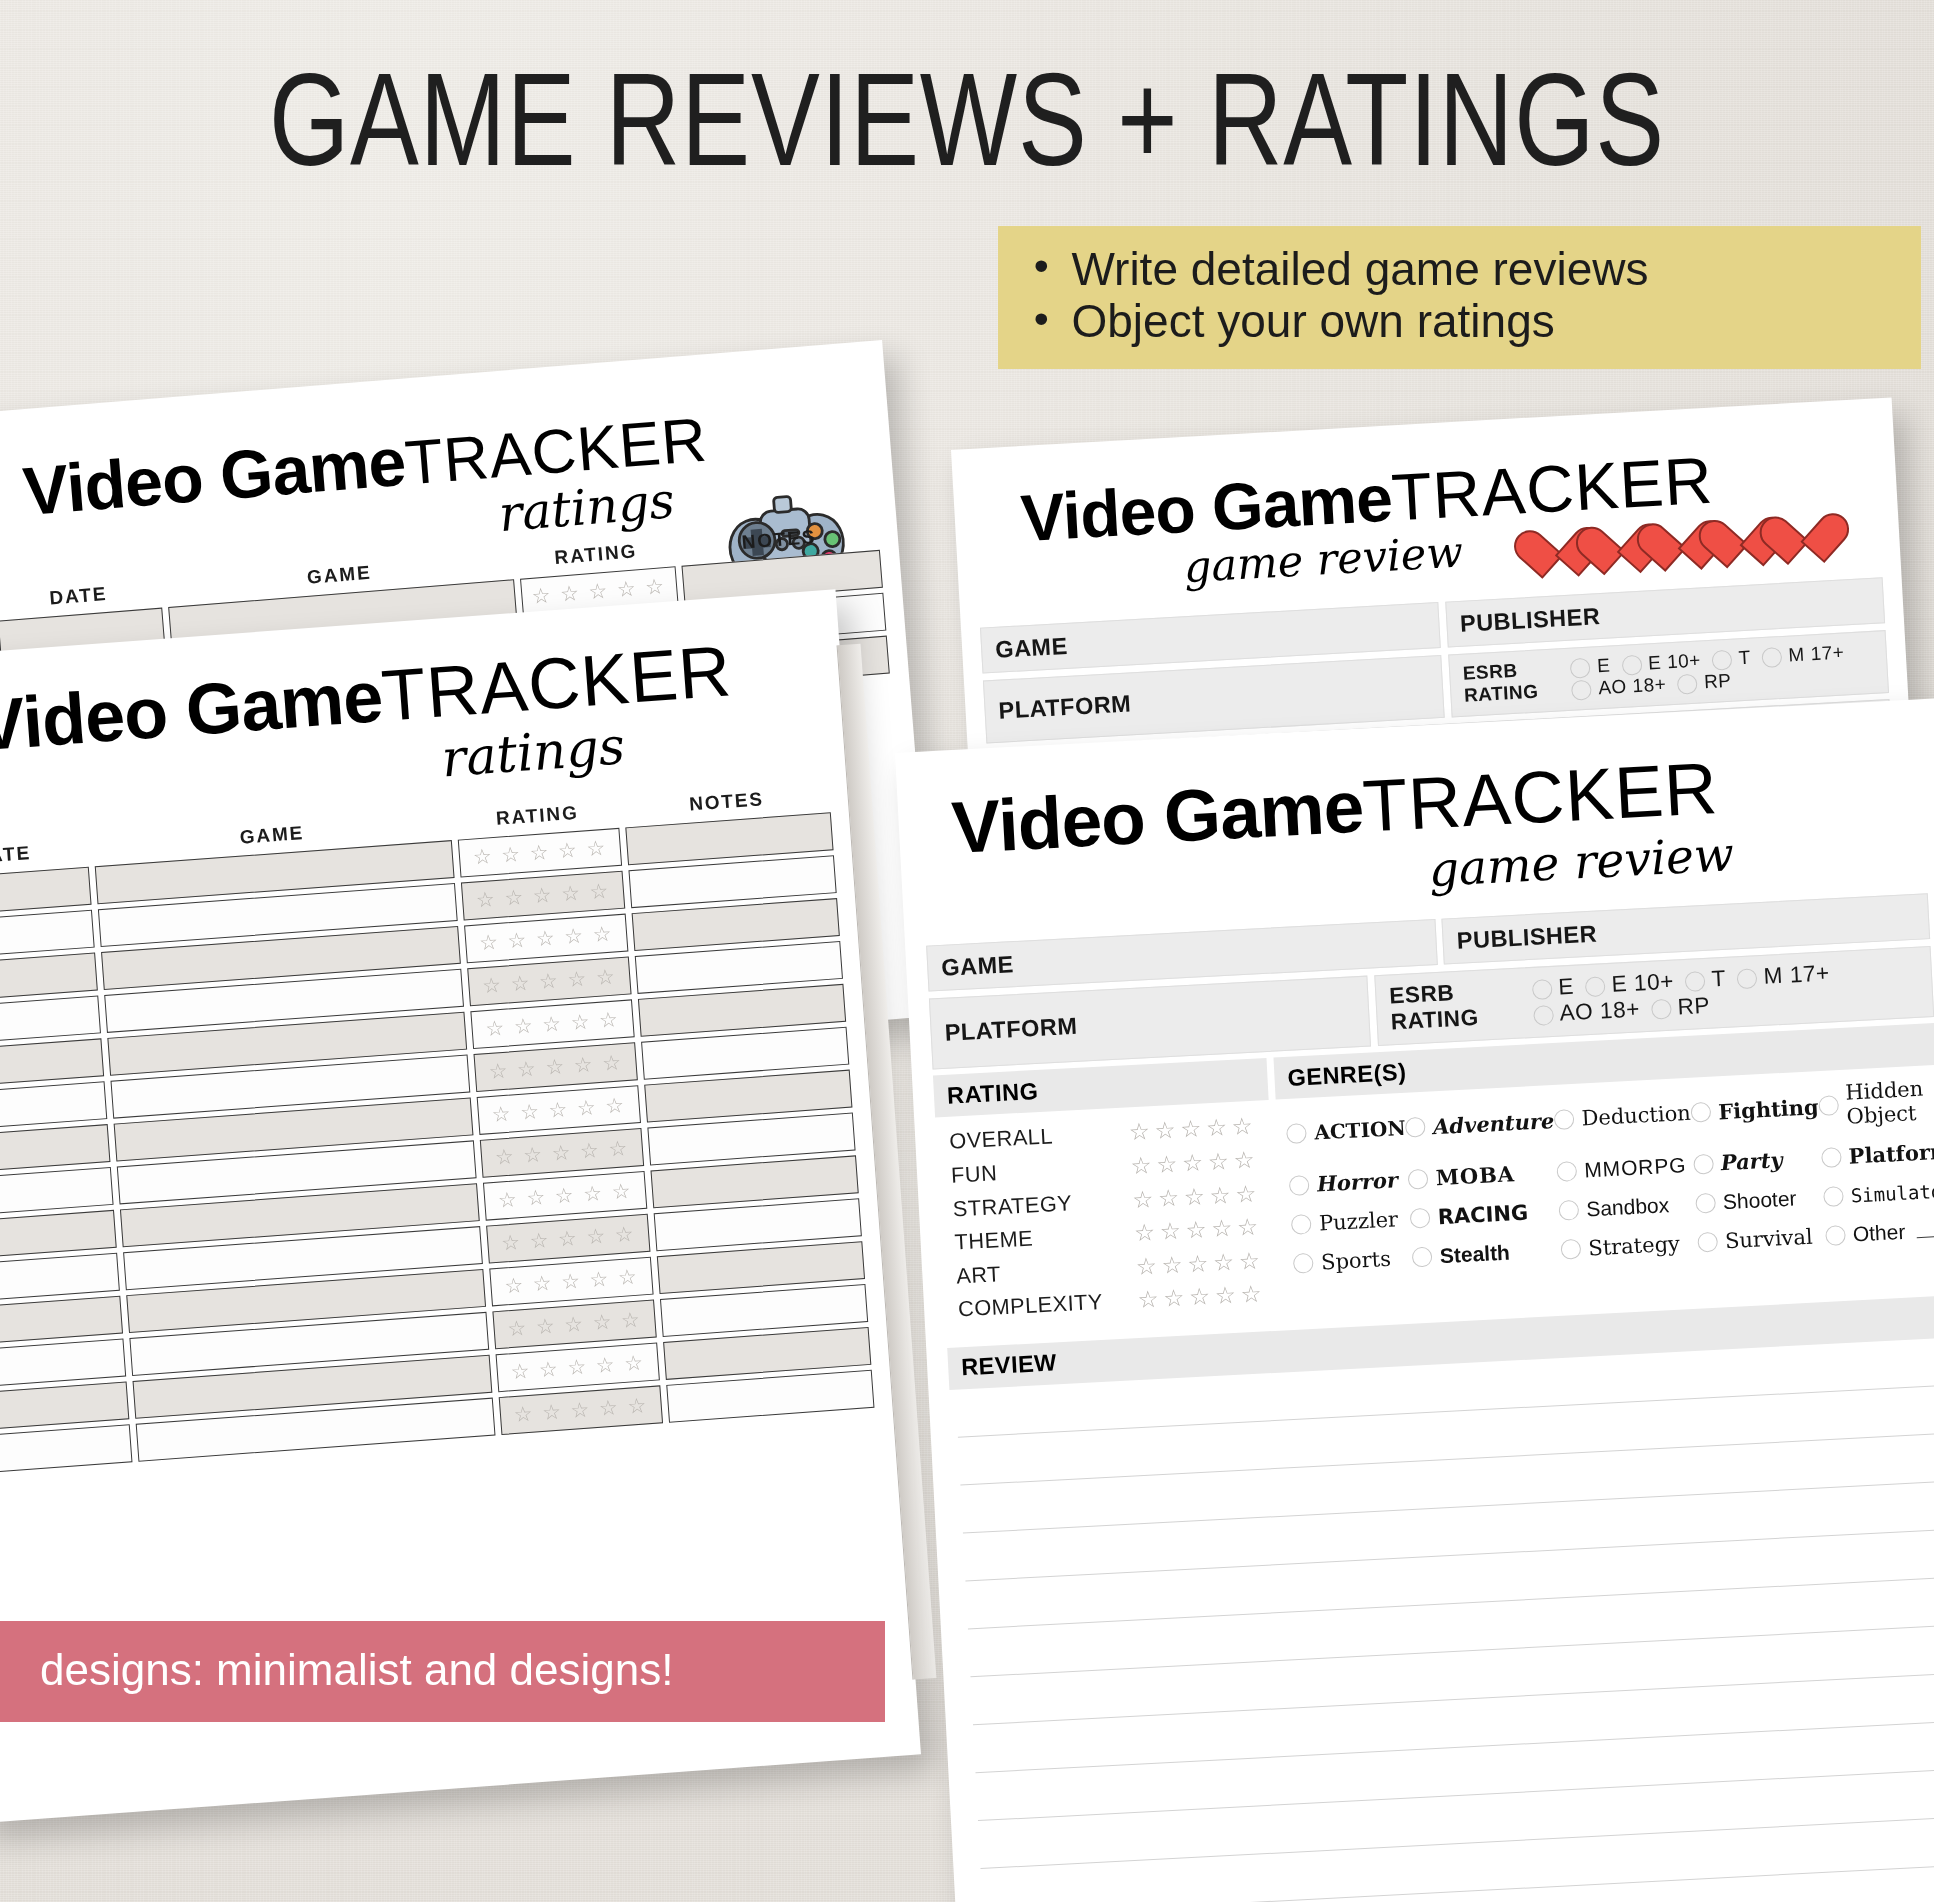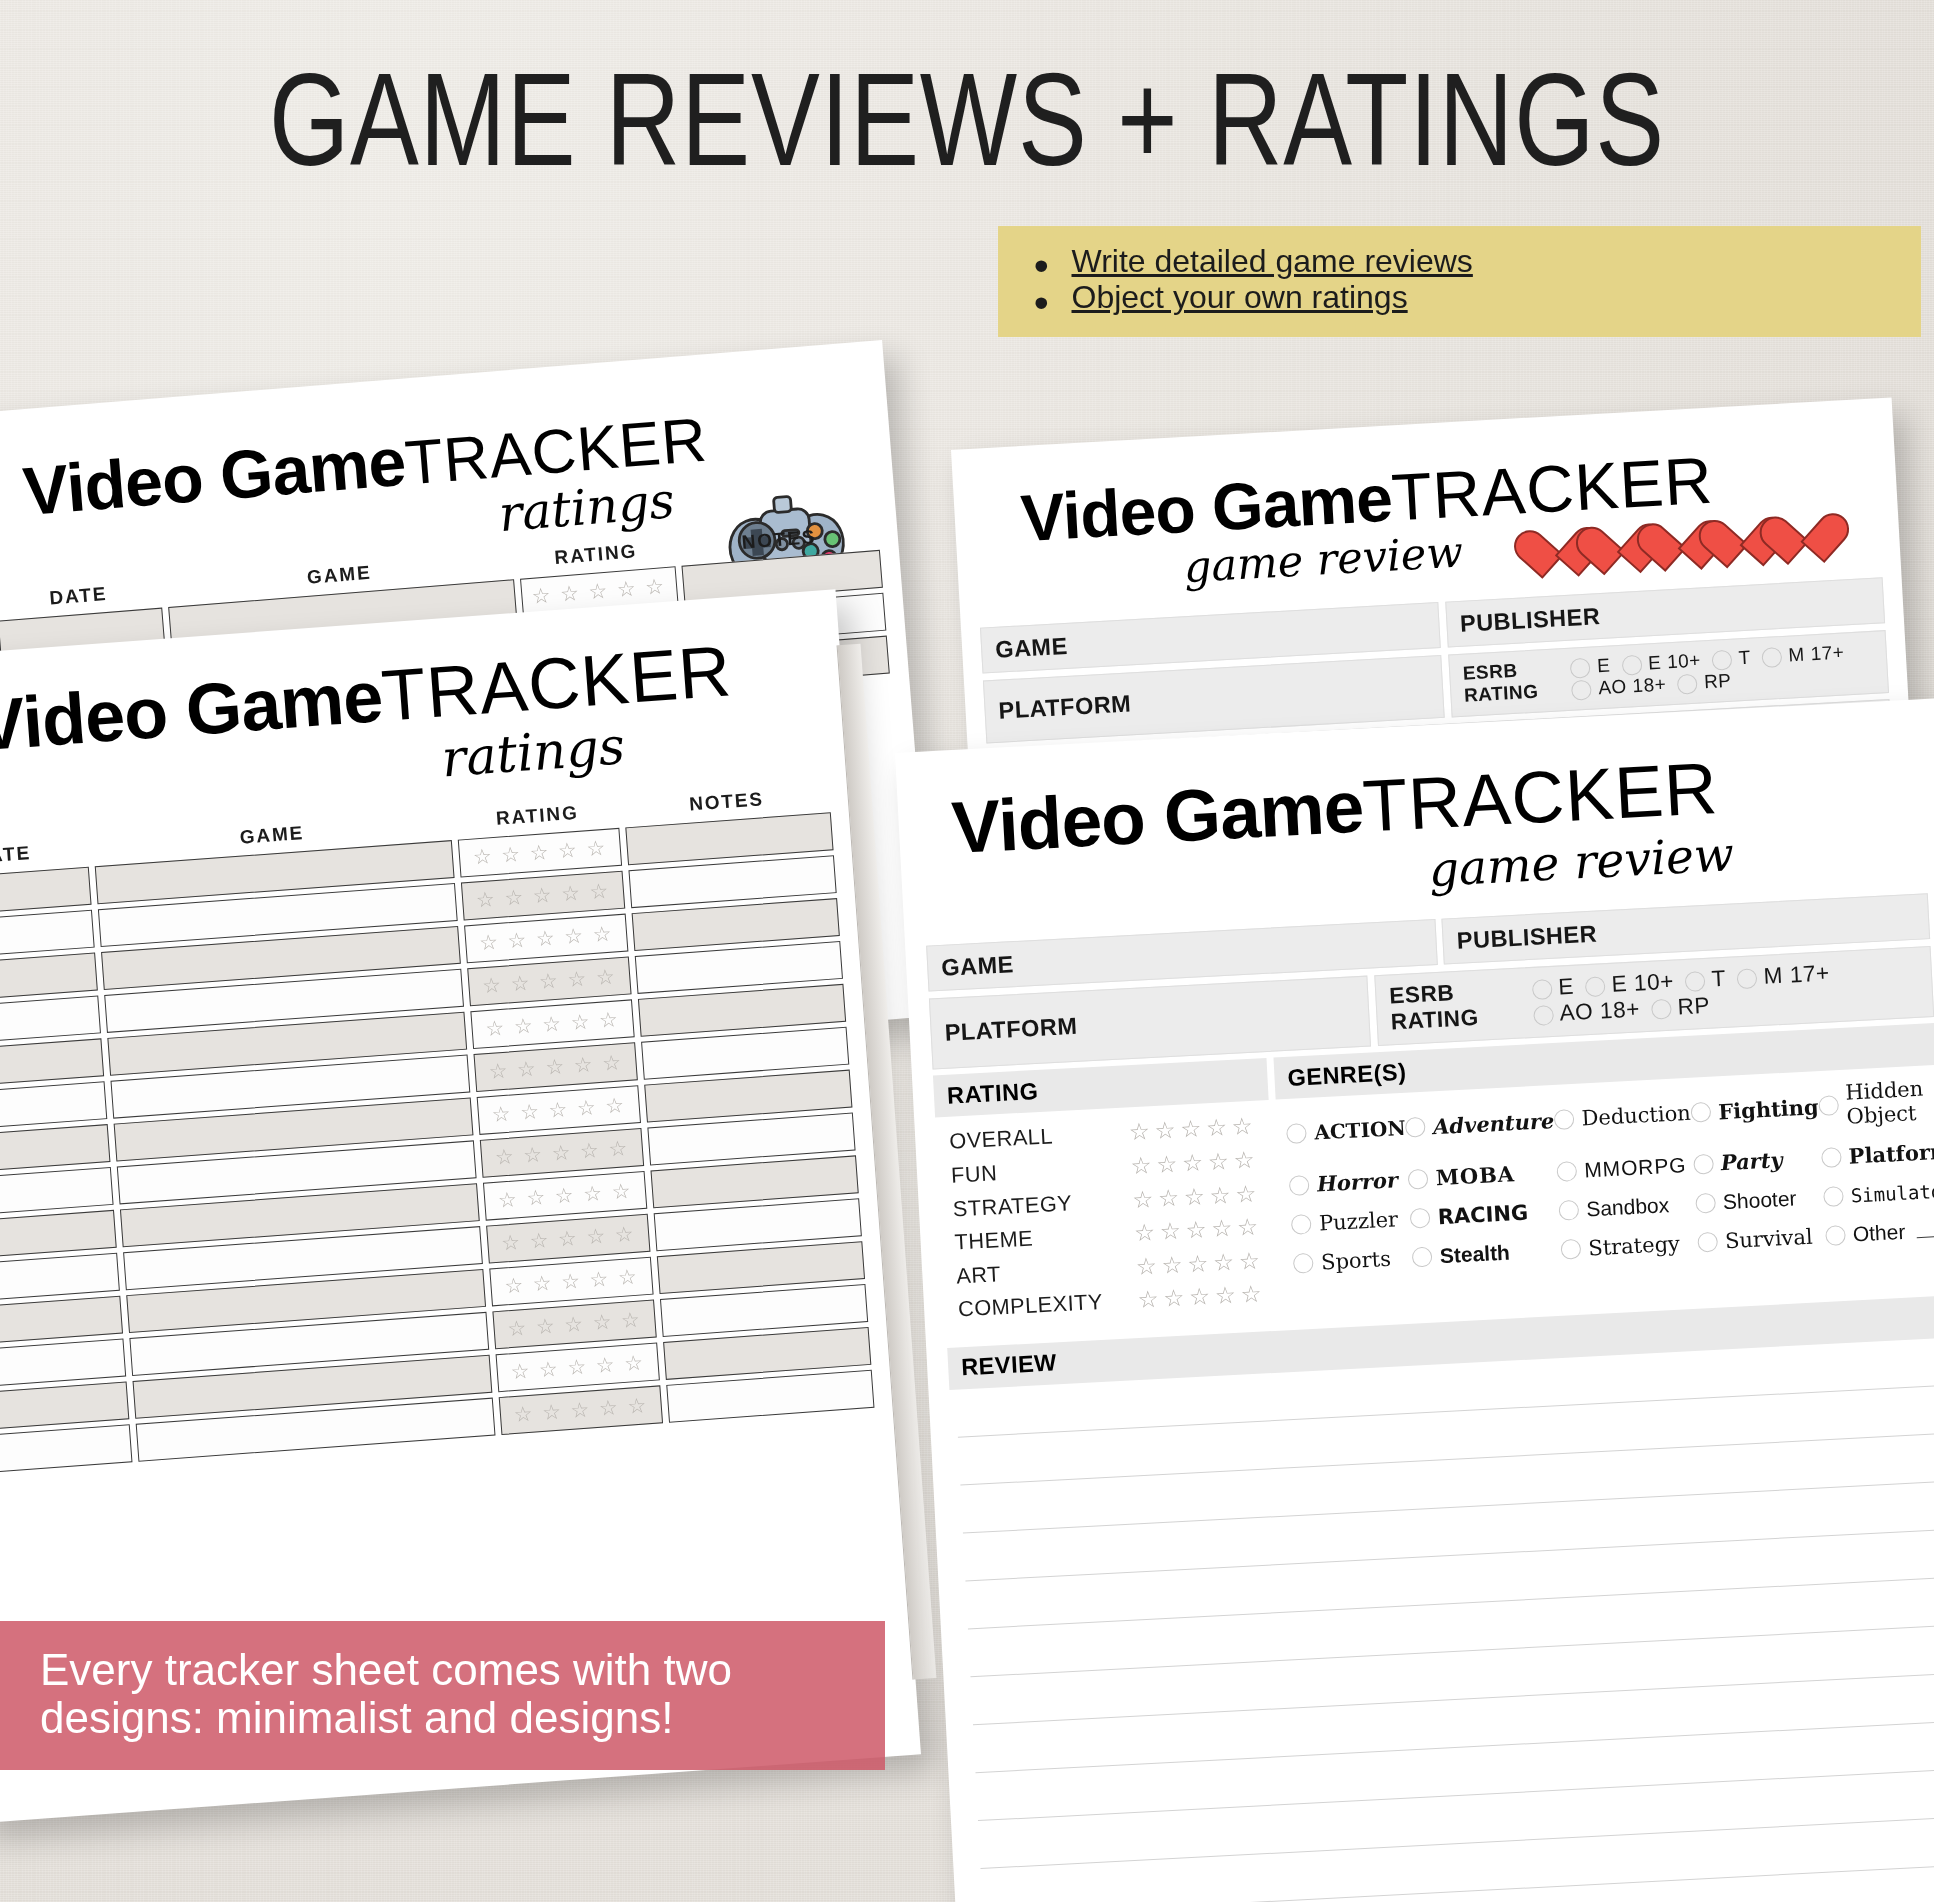--- a/index.html
+++ b/index.html
@@ -38,23 +38,22 @@
   }
 
   #bullets {
     position:absolute;
     left:998px; top:226px; width:923px; padding:17px 24.5px 21px 24.5px;
     background:#e4d488;
     color:#1c1c1c;
   }
   #bullets ul { list-style:none; }
   #bullets li {
-    font-size:32px; line-height:1.14; padding-left:49px; position:relative;
+    font-size:46px; line-height:1.14; padding-left:49px; position:relative;
     white-space:nowrap;
-    text-decoration:underline;
   }
   #bullets li:before{
     content:"\2022"; position:absolute; left:11.3px; top:-1.9px; font-size:43px;
   }
 
   
   .sheet {
     position:absolute;
     background:#fff;
     box-shadow: 13px 17px 32px rgba(0,0,0,.22);
@@ -573,16 +572,15 @@
           <div class="rline"></div>
           <div class="rline"></div>
           <div class="rline"></div>
         </div>
     </div>
 
   </div>
 </div>
 
 <div id="pinkbanner">
-  <div>Every tracker sheet comes with two</div>
   <div>designs: minimalist and designs!</div>
 </div>
 
 
 </body></html>

